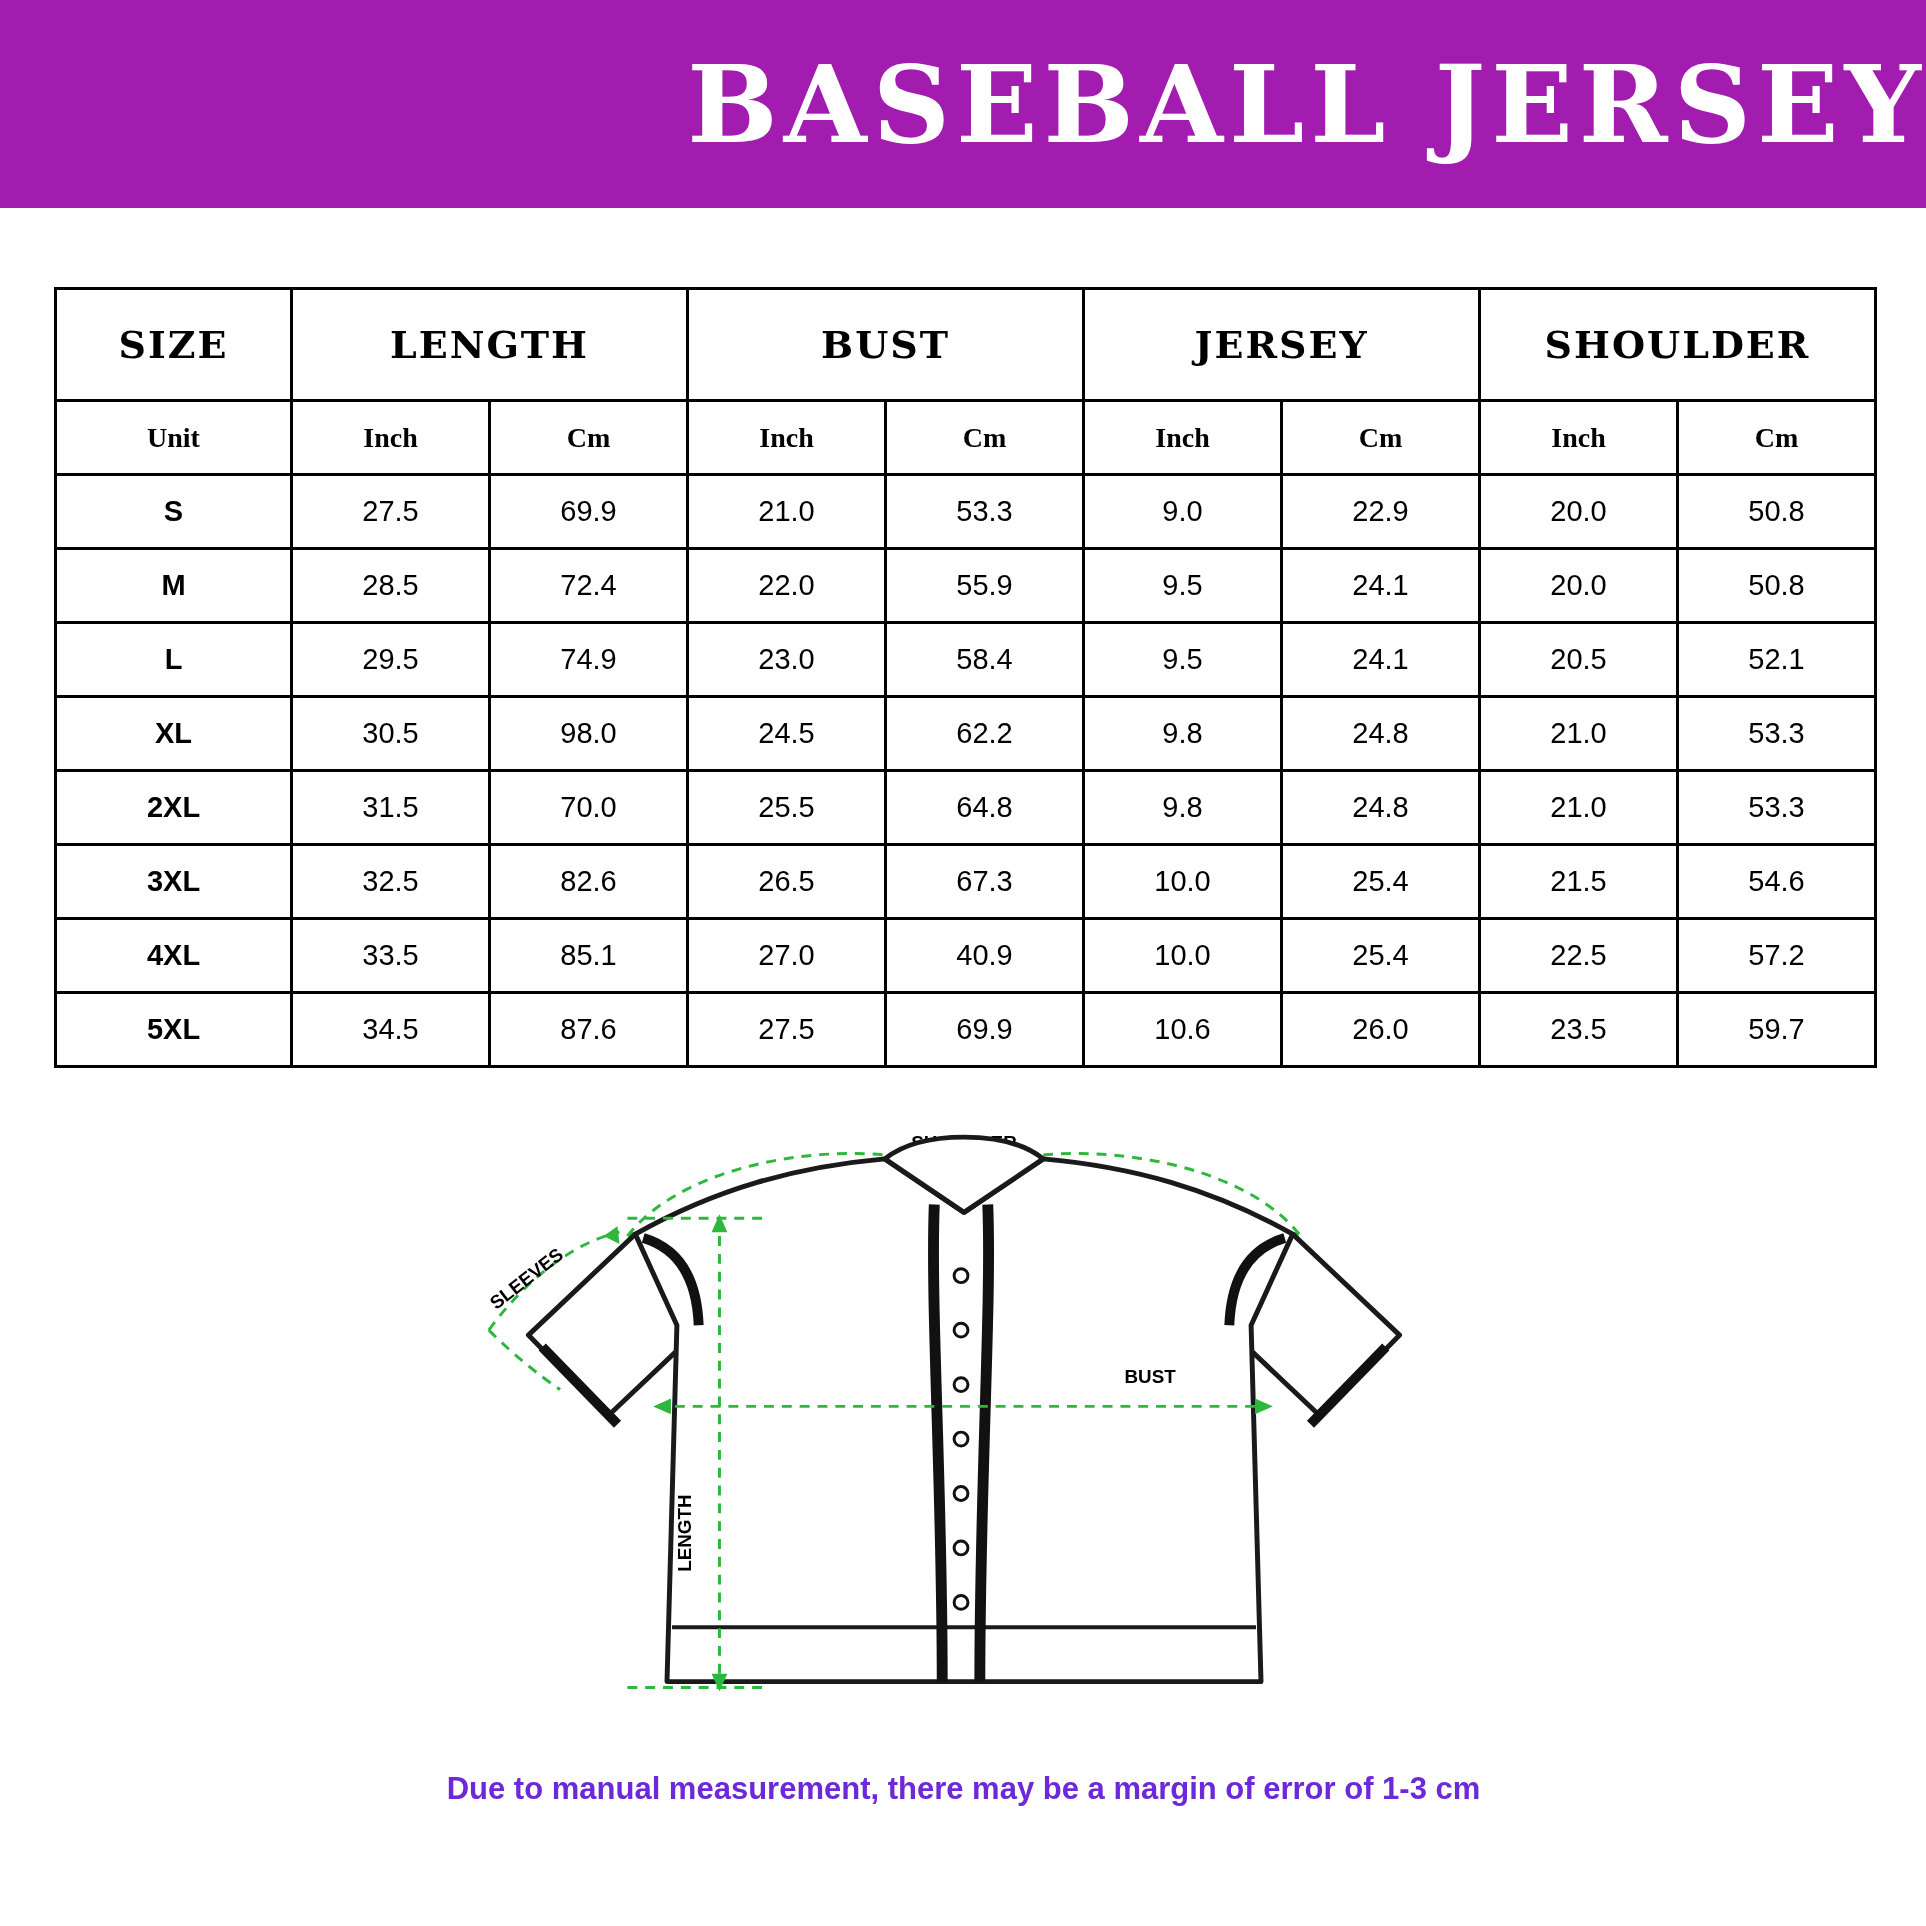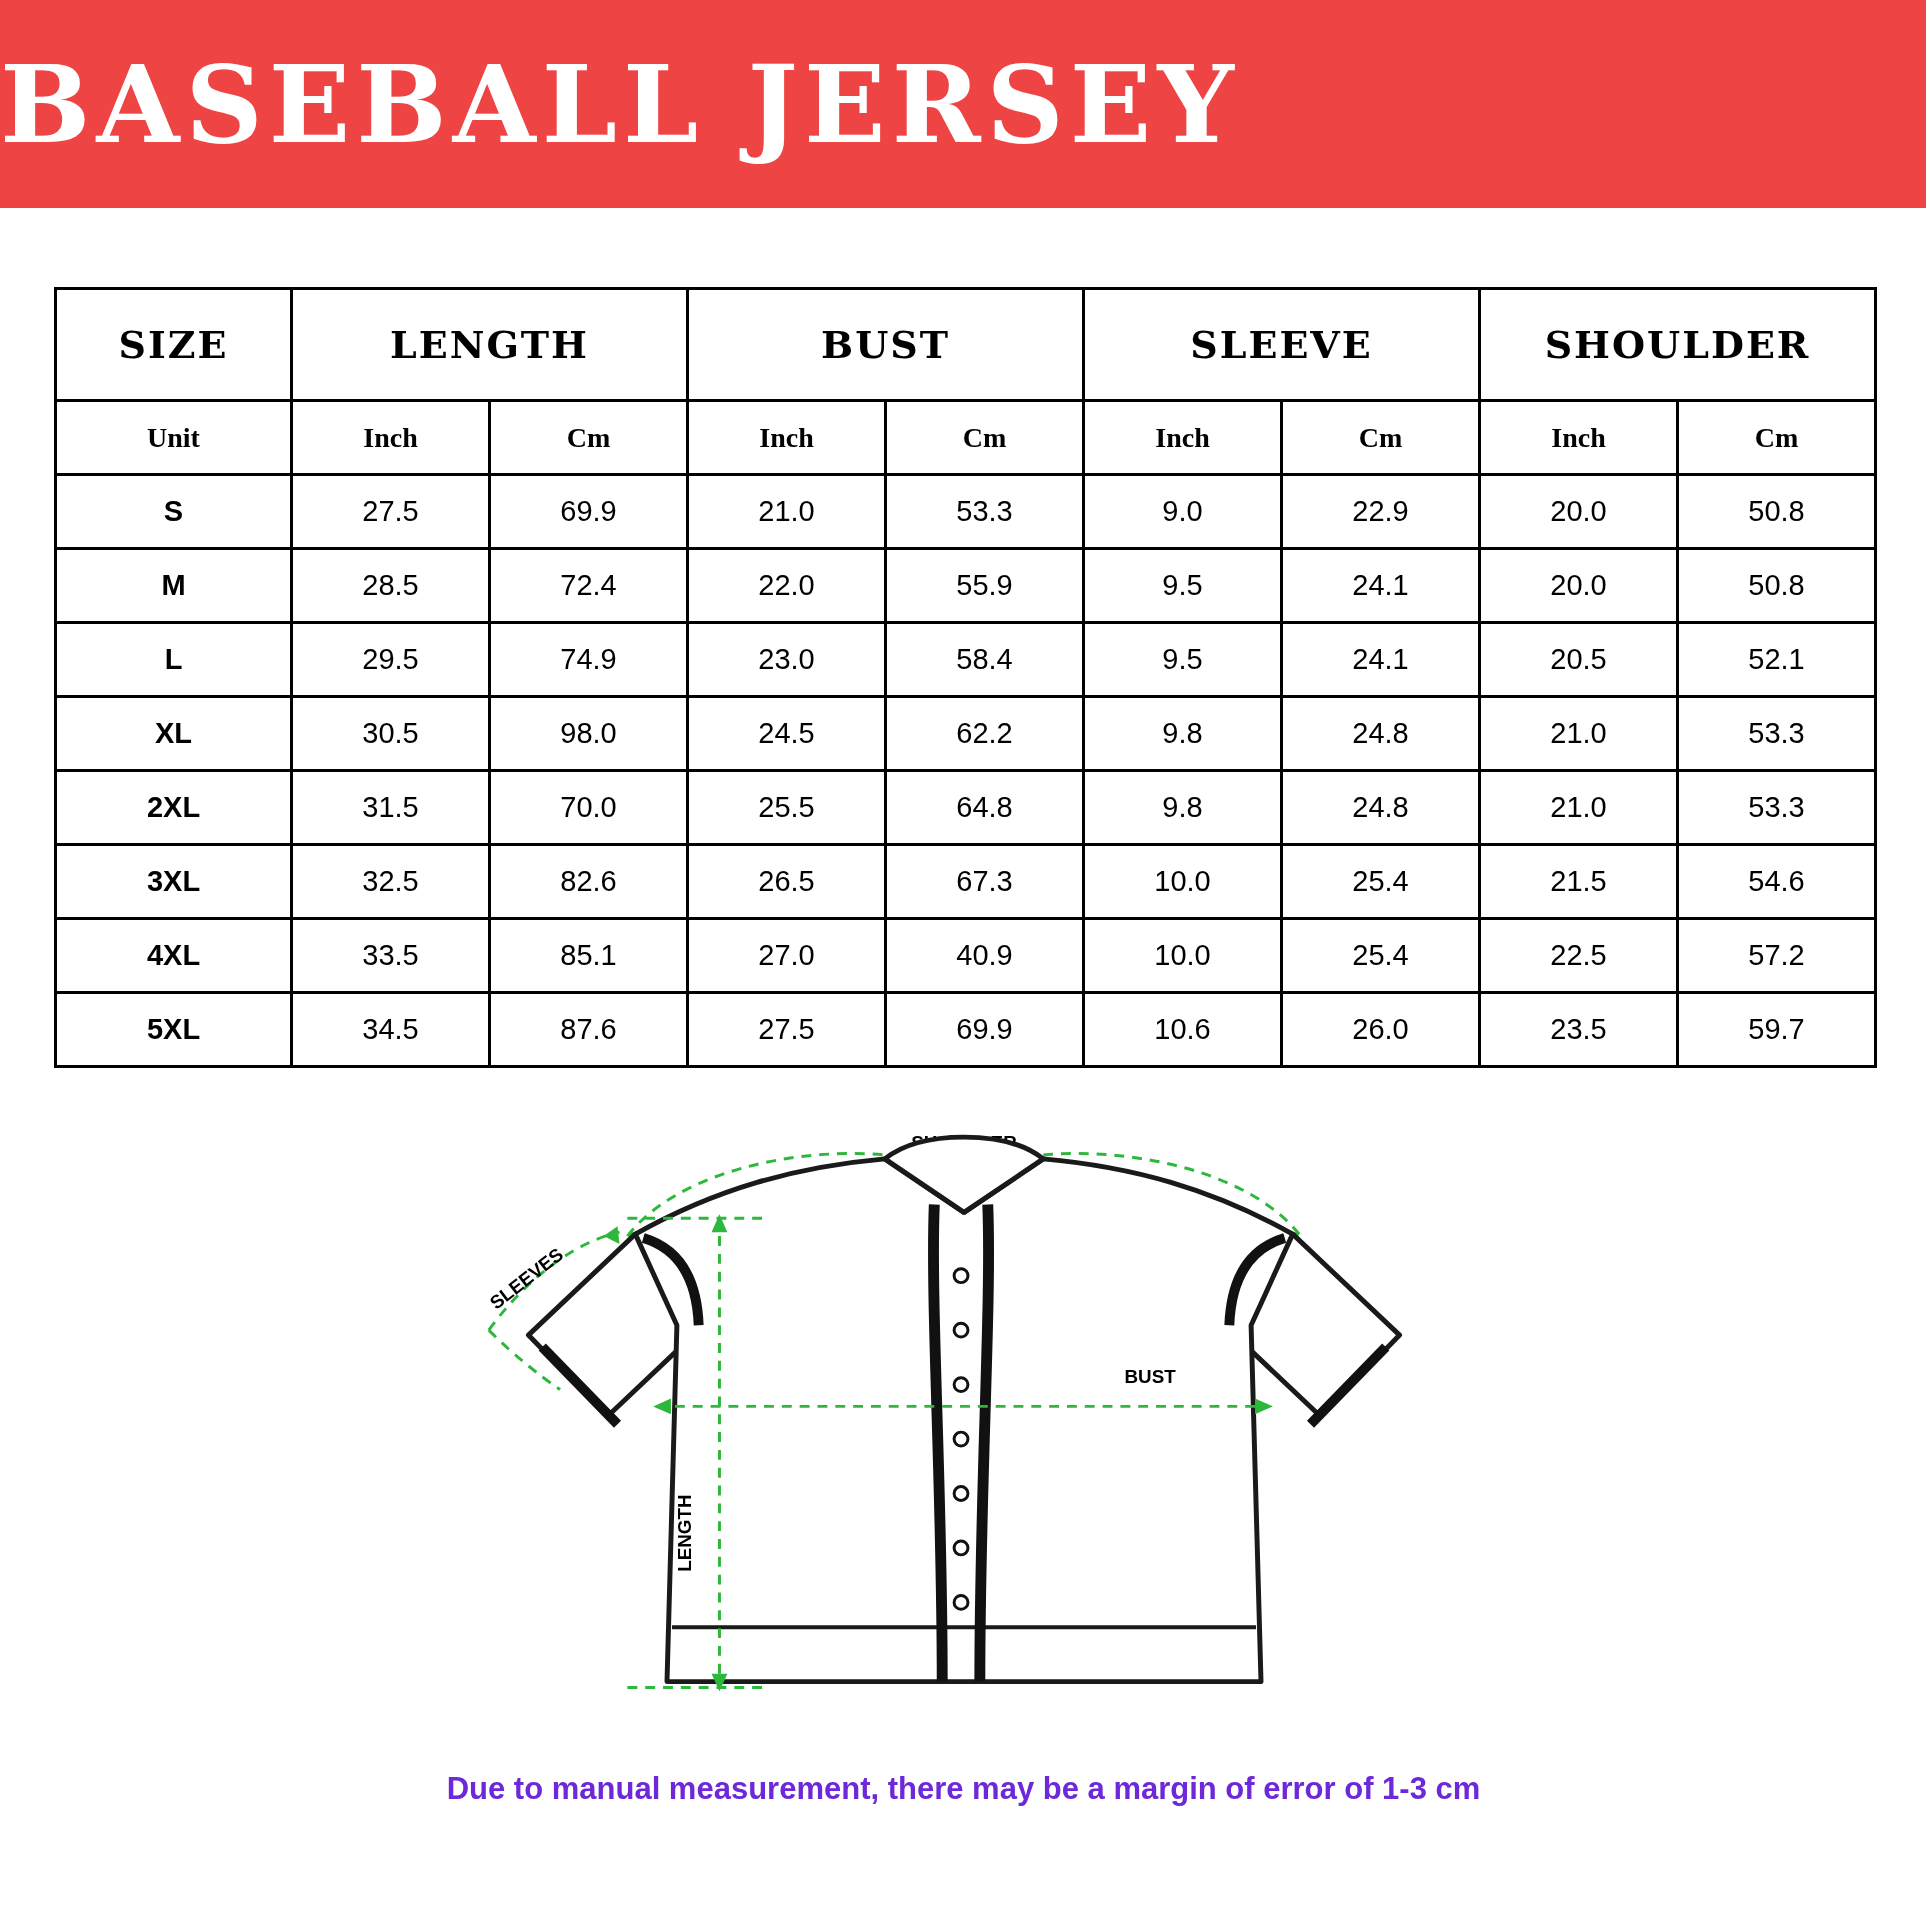--- a/index.html
+++ b/index.html
@@ -13,24 +13,24 @@
     font-family: "Liberation Sans", sans-serif;
     color: #000;
     position: relative;
     overflow: hidden;
   }
 
   
   .header-banner {
     width: 100%;
     height: 208px;
-    background: #ef4444;
+    background: #a21caf;
     display: flex;
     align-items: center;
-    justify-content: flex-start;
+    justify-content: flex-end;
   }
   .header-title {
     font-family: "DejaVu Serif", "Liberation Serif", serif;
     font-weight: 700;
     font-size: 107px;
     letter-spacing: 6px;
     color: #ffffff;
     white-space: nowrap;
   }
 
@@ -116,21 +116,21 @@
       <col class="c-val">
         <col class="c-val">
         <col class="c-val">
         <col class="c-val">
     </colgroup>
     <thead>
       <tr class="group-row">
         <th rowspan="1">SIZE</th>
         <th colspan="2">LENGTH</th>
         <th colspan="2">BUST</th>
-        <th colspan="2">SLEEVE</th>
+        <th colspan="2">JERSEY</th>
         <th colspan="2">SHOULDER</th>
       </tr>
       <tr class="unit-row">
         <th>Unit</th>
         <th>Inch</th>
         <th>Cm</th>
         <th>Inch</th>
         <th>Cm</th>
         <th>Inch</th>
         <th>Cm</th>

